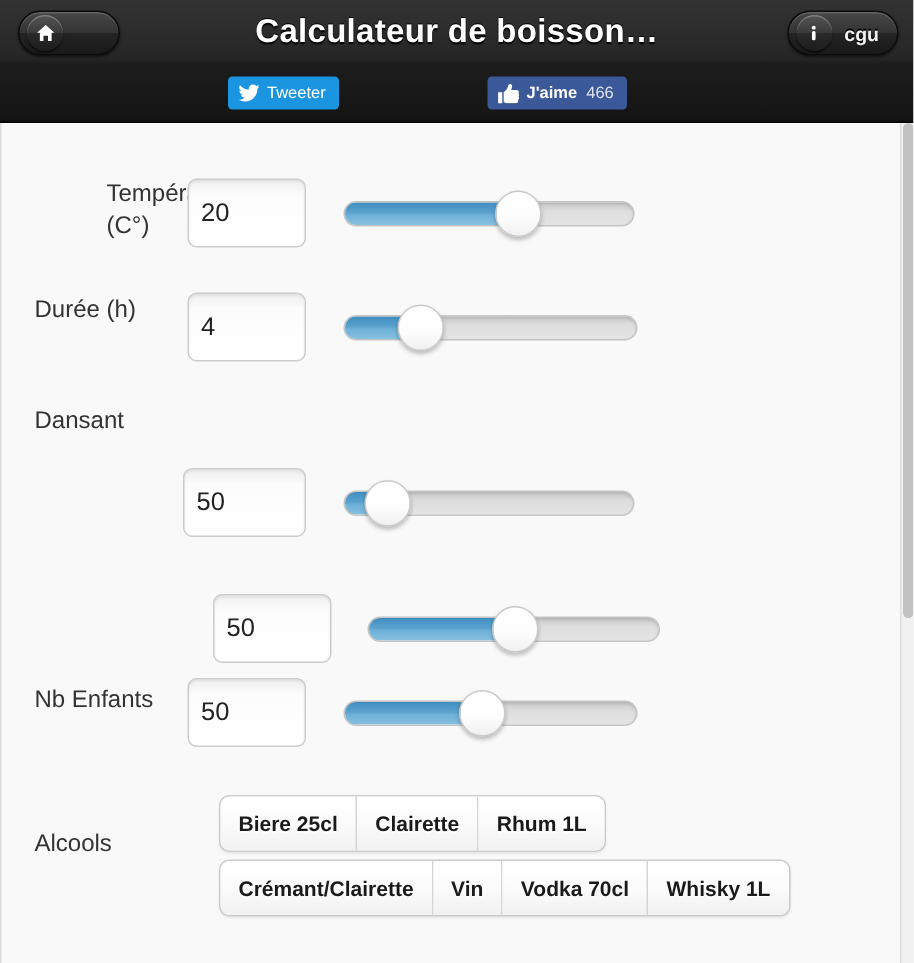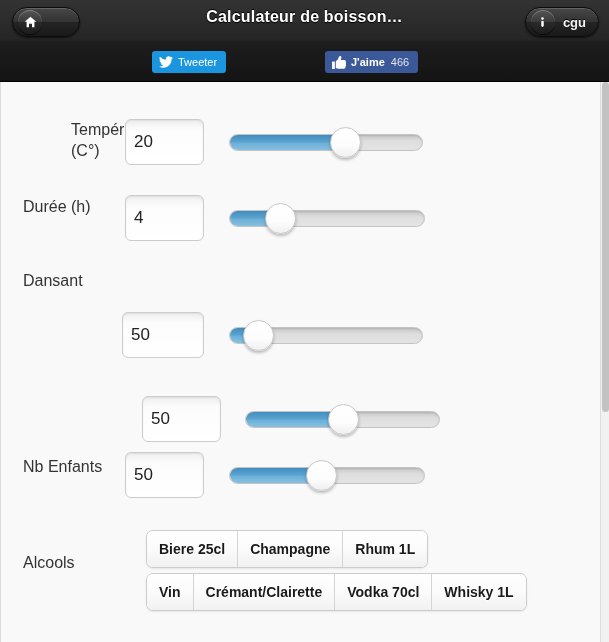--- a/index.html
+++ b/index.html
@@ -27,21 +27,21 @@
     border-bottom: 1px solid #000;
   }
   .header-bar1 {
     position: relative; height: 45px;
   }
   .page-title {
     position: absolute;
     left: 0; right: 0; top: 8px;
     text-align: center;
     color: #ffffff;
-    font-size: 16px;
+    font-size: 22px;
     font-weight: bold;
     letter-spacing: .2px;
     text-shadow: 0 -1px 0 #000, 0 1px 1px #000;
   }
   .btn-pill {
     position: absolute;
     display: flex; align-items: center;
     height: 30px;
     border-radius: 16px;
     background-image: linear-gradient(to bottom, #474747 0%, #333 50%, #242424 51%, #191919 100%);
@@ -313,27 +313,27 @@
         </div>
         <div class="slider-handle" style="left:calc(47% - 15px);"></div>
       </div>
     </div>
 
     <div class="row" style="top:430px;height:110px;">
       <div class="field-label" style="left:22px; top:40px;">Alcools</div>
 
       <div class="btn-group" style="left:145px; top:18px;">
         <div class="grp-btn">Biere 25cl</div>
-        <div class="grp-btn">Champagne</div>
+        <div class="grp-btn">Clairette</div>
         <div class="grp-btn">Rhum 1L</div>
       </div>
 
       <div class="btn-group" style="left:145px; top:61px;">
+        <div class="grp-btn">Crémant/Clairette</div>
         <div class="grp-btn">Vin</div>
-        <div class="grp-btn">Crémant/Clairette</div>
         <div class="grp-btn">Vodka 70cl</div>
         <div class="grp-btn">Whisky 1L</div>
       </div>
     </div>
 
   </div>
 
   <div class="scrollbar">
     <div class="scroll-thumb"></div>
   </div>

